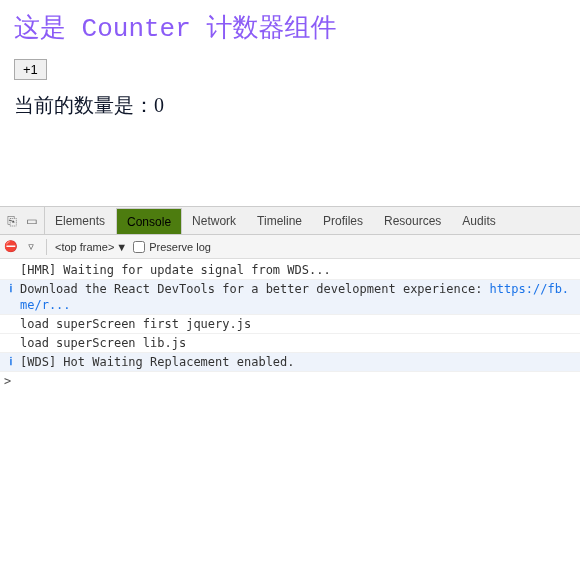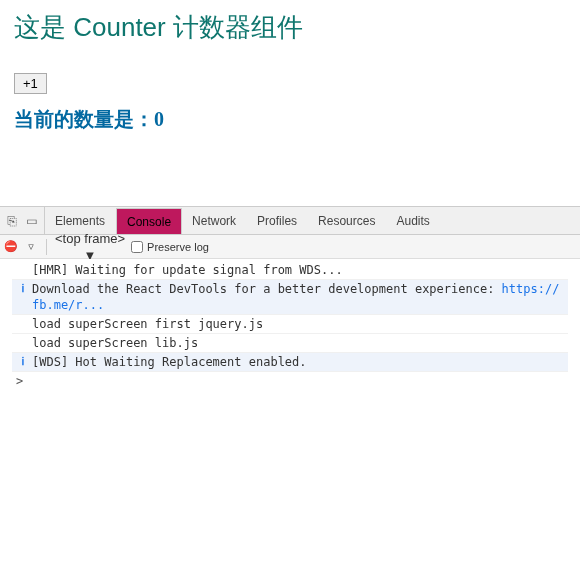--- a/index.html
+++ b/index.html
@@ -14,41 +14,40 @@
 
     
     .main-content {
       padding: 10px 14px;
       background: #fff;
     }
 
     .page-title {
       font-size: 26px;
       font-weight: normal;
-      color: #0f766e;
-      margin-bottom: 28px;
-      font-family: Liberation Sans, sans-serif;
+      color: #8b5cf6;
+      margin-bottom: 14px;
+      font-family: Liberation Mono, monospace;
     }
 
     .increment-button {
       border: 1px solid #aaa;
       background: #f0f0f0;
       padding: 2px 8px;
       font-size: 13px;
       cursor: pointer;
       margin-bottom: 12px;
       display: inline-block;
     }
 
     .counter-text {
       font-size: 20px;
-      color: #0369a1;
+      color: #0f172a;
       margin-bottom: 8px;
       font-family: serif;
-      font-weight: bold;
     }
 
     
     .devtools {
       position: absolute;
       bottom: 0;
       left: 0;
       right: 0;
       height: 370px;
       border-top: 1px solid #ccc;
@@ -102,21 +101,21 @@
       color: #444;
       height: 100%;
       display: flex;
       align-items: center;
       border-right: 1px solid transparent;
       white-space: nowrap;
       margin-top: 40px;
     }
 
     .devtools-tab.active {
-      background: #be185d;
+      background: #4d7c0f;
       border-top: 1px solid #ccc;
       border-left: 1px solid #ccc;
       border-right: 1px solid #ccc;
       color: #000;
       margin-bottom: -1px;
       padding-bottom: 5px;
     }
 
     
     .devtools-secondary-toolbar {
@@ -144,25 +143,24 @@
     .toolbar-separator {
       width: 1px;
       height: 16px;
       background: #ccc;
       margin: 0 2px;
     }
 
     .frame-selector {
       display: flex;
       align-items: center;
-      font-size: 13px;
+      font-size: 11px;
       color: #333;
       cursor: pointer;
       gap: 2px;
-      flex-direction: column;
     }
 
     .preserve-log {
       display: flex;
       align-items: flex-start;
       gap: 4px;
       font-size: 11px;
       color: #333;
       cursor: pointer;
     }
@@ -173,21 +171,21 @@
       cursor: pointer;
     }
 
     
     .console-output {
       flex: 1;
       overflow-y: auto;
       background: #fff;
       font-family: monospace;
       font-size: 12px;
-      padding: 2px 12px;
+      padding: 2px 0;
     }
 
     .console-line {
       display: flex;
       align-items: flex-start;
       padding: 1px 4px;
       border-bottom: 1px solid #f0f0f0;
       min-height: 18px;
       line-height: 16px;
     }
@@ -257,20 +255,23 @@
       <div class="devtools-tab">
         <span>Elements</span>
       </div>
       <div class="devtools-tab active">
         <span>Console</span>
       </div>
       <div class="devtools-tab">
         <span>Network</span>
       </div>
       <div class="devtools-tab">
+        <span>Timeline</span>
+      </div>
+      <div class="devtools-tab">
         <span>Profiles</span>
       </div>
       <div class="devtools-tab">
         <span>Resources</span>
       </div>
       <div class="devtools-tab">
         <span>Audits</span>
       </div>
     </div>
   </div>

